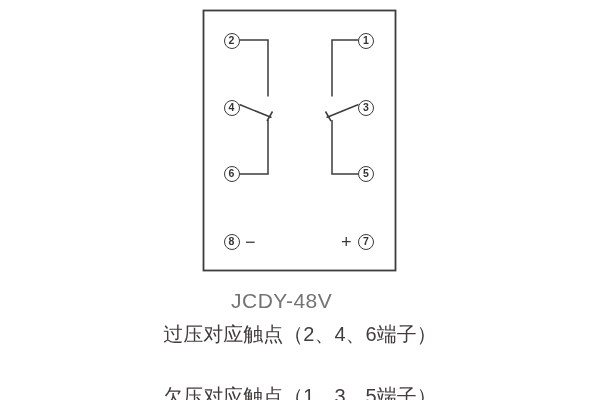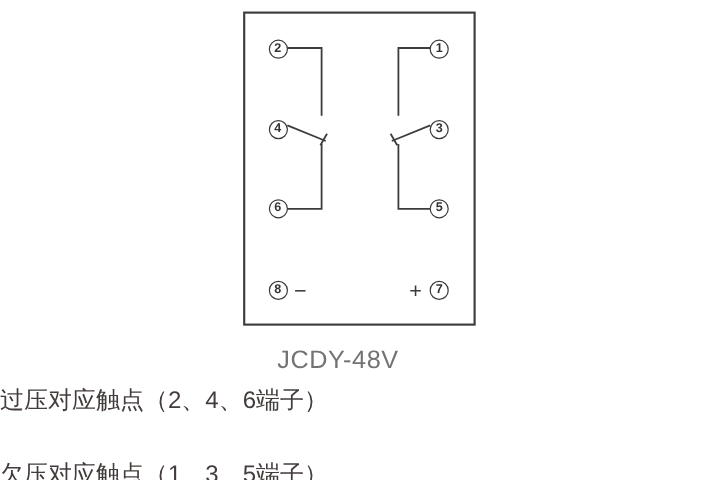--- a/index.html
+++ b/index.html
@@ -46,21 +46,21 @@
     position: absolute;
     left: 231px; top: 289px;
     font-size: 21px;
     line-height: 24px;
     letter-spacing: 0.5px;
     color: #737373;
   }
   .caption {
     position: absolute;
     left: 0; width: 600px;
-    text-align: left;
+    text-align: center;
     font-size: 20px;
     line-height: 25px;
     color: #423c3b;
   }
   .caption.first  { top: 322px; }
   .caption.second { top: 384px; }
 </style>
 </head>
 <body>
 

